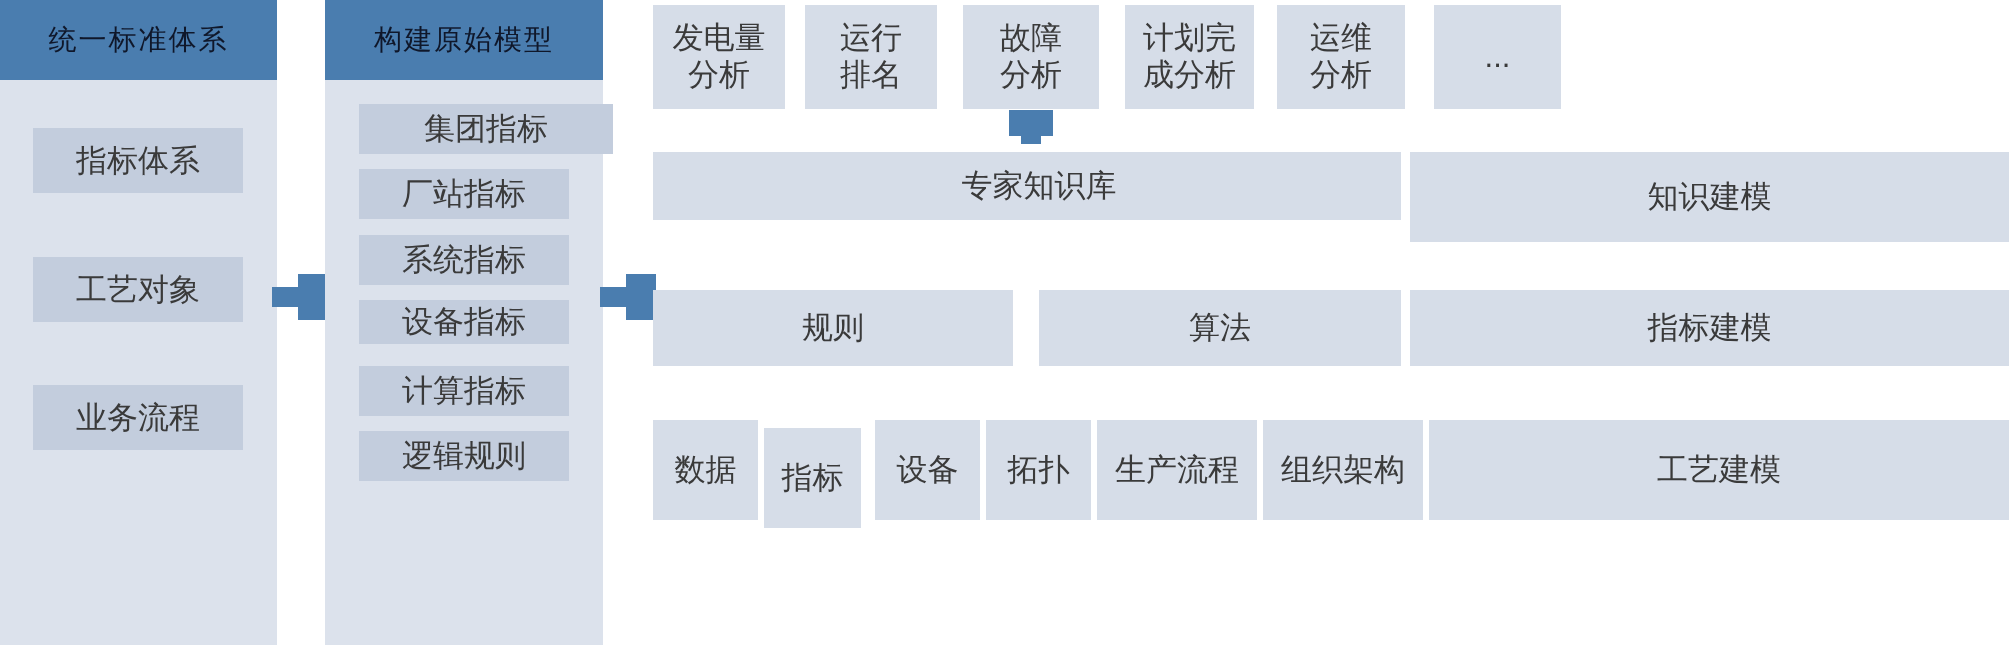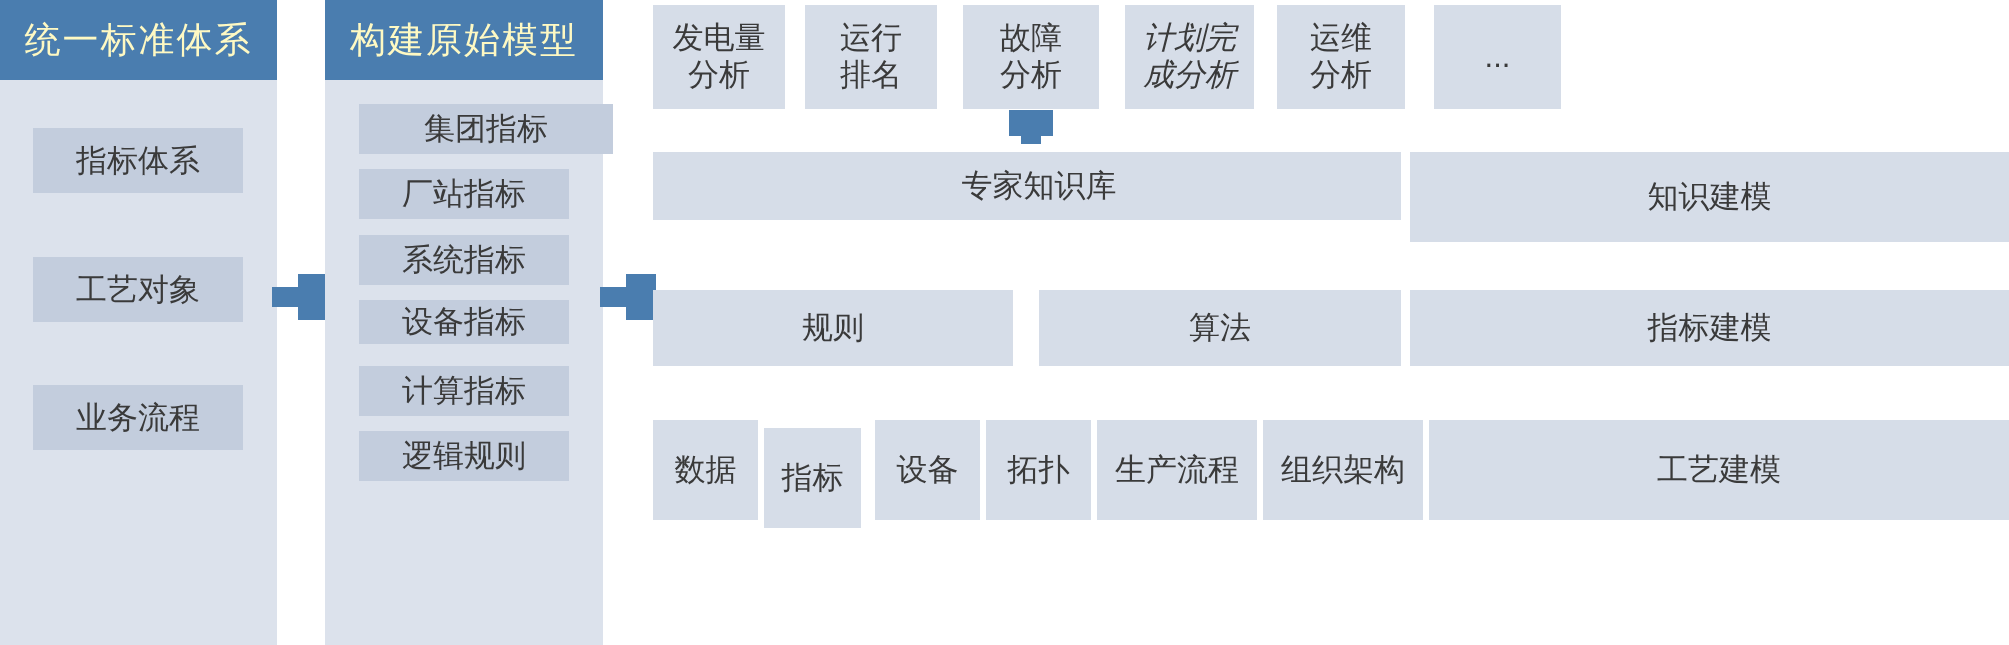--- a/index.html
+++ b/index.html
@@ -17,25 +17,25 @@
 
   
   .col-panel{
     position:absolute;
     background:#dce2ec;
     box-sizing:border-box;
   }
   .col-header{
     position:absolute;
     background:#4a7daf;
-    color:#fef9c3;
+    color:#0f172a;
     display:flex;
     align-items:center;
     justify-content:center;
-    font-size:36px;
+    font-size:28px;
     letter-spacing:2px;
     box-sizing:border-box;
   }
   .inner-box{
     position:absolute;
     background:#c3cddd;
     color:#3a3a3a;
     display:flex;
     align-items:center;
     justify-content:center;
@@ -151,21 +151,21 @@
 分析</span>
   </div>
   <div class="lbox" style="left:805px;top:5px;width:132px;height:104px;">
     <span>运行
 排名</span>
   </div>
   <div class="lbox" style="left:963px;top:5px;width:136px;height:104px;">
     <span>故障
 分析</span>
   </div>
-  <div class="lbox" style="left:1125px;top:5px;width:129px;height:104px;font-style:italic;">
+  <div class="lbox" style="left:1125px;top:5px;width:129px;height:104px;">
     <span>计划完
 成分析</span>
   </div>
   <div class="lbox" style="left:1277px;top:5px;width:128px;height:104px;">
     <span>运维
 分析</span>
   </div>
   <div class="lbox" style="left:1434px;top:5px;width:127px;height:104px;">
     <span>...</span>
   </div>

